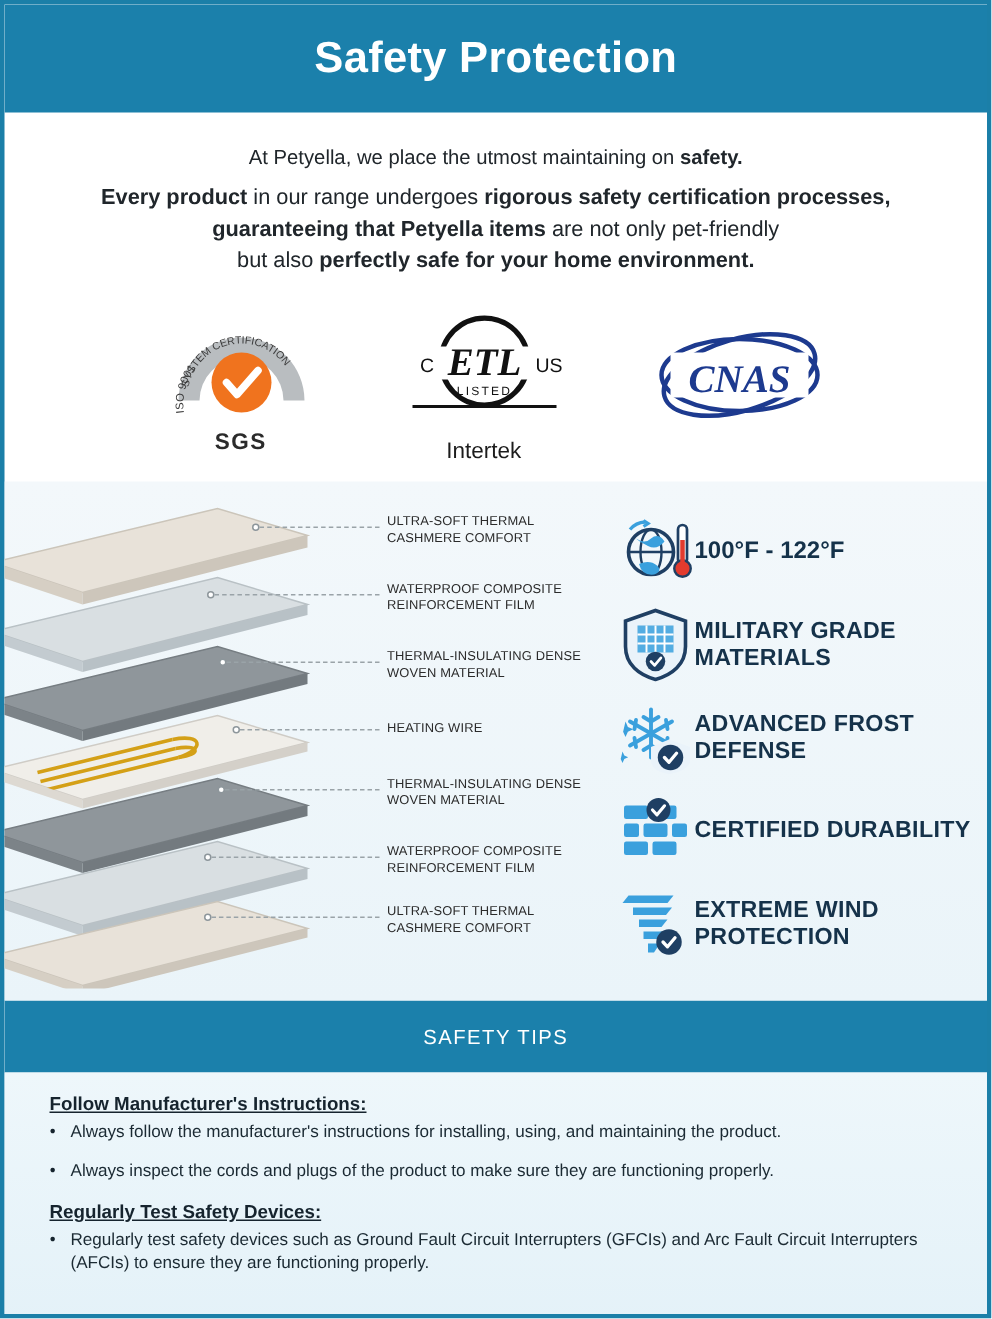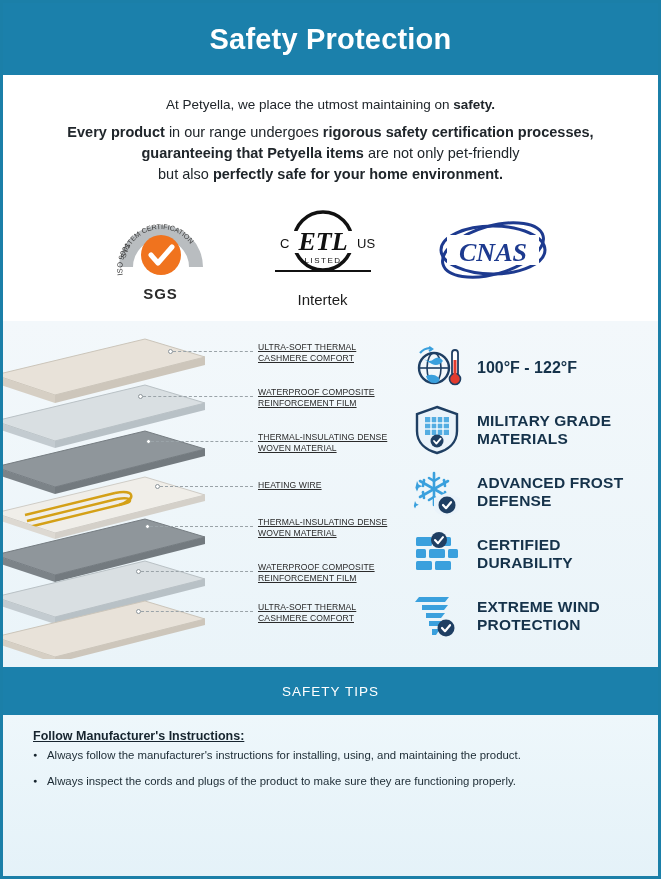--- a/index.html
+++ b/index.html
@@ -68,37 +68,36 @@
     display: flex;
   }
   .layers-col { width: 255px; position: relative; }
   .labels-col { width: 145px; position: relative; font-size: 8.6px; color: #2b2b2b; }
   .features-col { flex: 1; position: relative; padding-top: 16px; }
 
   .layer-label {
     position: absolute;
     line-height: 1.3;
     letter-spacing: 0.1px;
-    text-decoration: underline;
   }
   .leader {
     position: absolute;
     border-top: 1px dashed #9aa3a8;
     height: 0;
   }
   .dot {
     position: absolute;
     width: 5px; height: 5px; border-radius: 50%;
     border: 1px solid #8d969b; background: #fff;
   }
   
   .feature {
     display: flex;
     align-items: center;
-    gap: 14px;
+    gap: 0;
     height: 62px;
     padding-left: 8px;
   }
   .feature .ficon {
     width: 52px; height: 52px;
     display: flex; align-items: center; justify-content: center;
     flex: 0 0 52px;
   }
   .feature .ftext {
     font-size: 15.5px;
@@ -404,15 +403,19 @@
   </div>
 
   <div class="tips-body">
     <div class="tip-group">
       <div class="tip-title">Follow Manufacturer's Instructions:</div>
       <div class="tip-item">Always follow the manufacturer's instructions for installing, using, and maintaining the product.</div>
     </div>
     <div class="tip-group">
       <div class="tip-item">Always inspect the cords and plugs of the product to make sure they are functioning properly.</div>
     </div>
+    <div class="tip-group">
+      <div class="tip-title">Regularly Test Safety Devices:</div>
+      <div class="tip-item">Regularly test safety devices such as Ground Fault Circuit Interrupters (GFCIs) and Arc Fault Circuit Interrupters (AFCIs) to ensure they are functioning properly.</div>
+    </div>
   </div>
 
 </div>
 
 </body></html>

